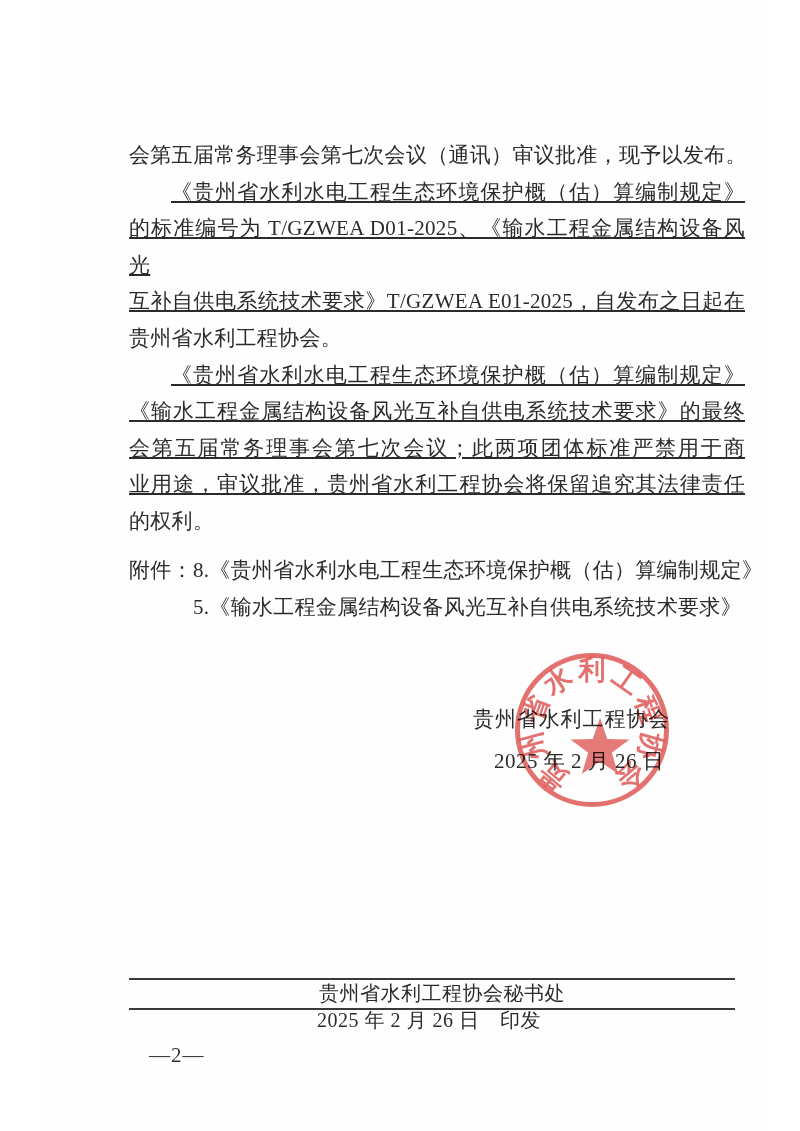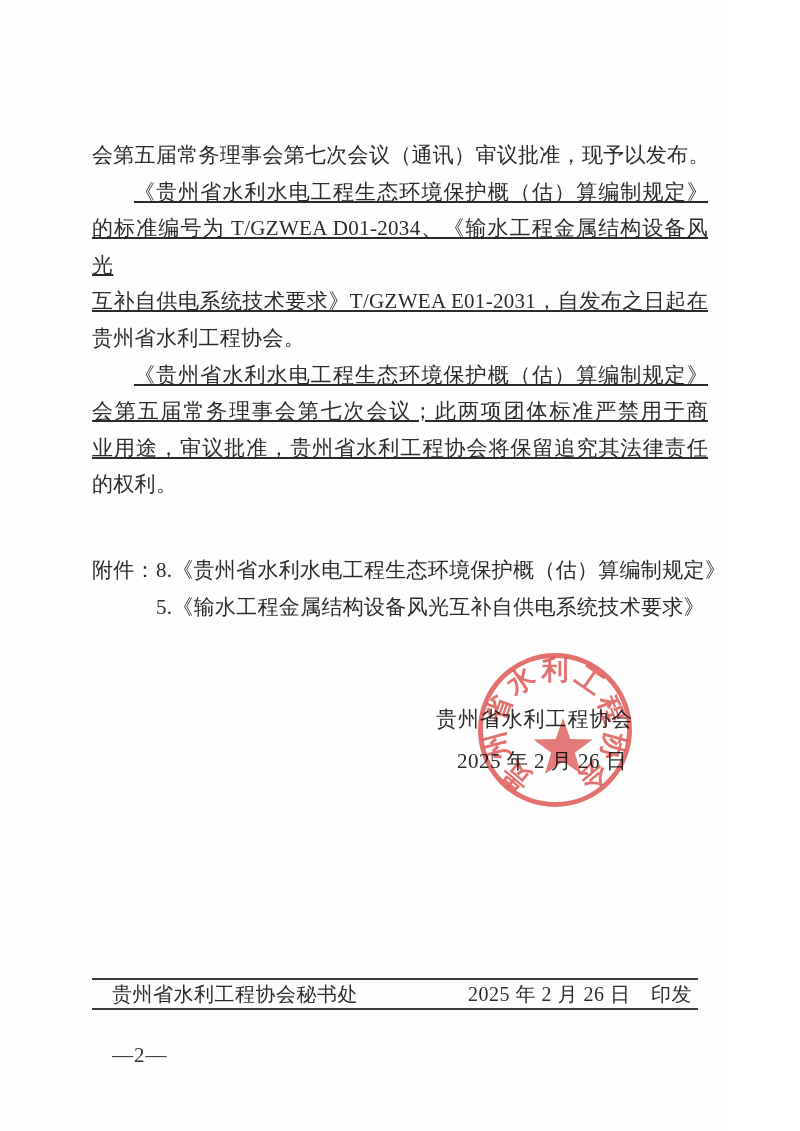--- a/index.html
+++ b/index.html
@@ -8,20 +8,21 @@
     background: #ffffff;
   }
   .page {
     position: relative;
     width: 728px;
     height: 1131px;
     background: #fefefe;
     overflow: hidden;
     font-family: "Liberation Serif", "DejaVu Serif", serif;
     color: #2b2b2b;
+    margin-left: 37px;
   }
   
   .body-text {
     position: absolute;
     left: 92px;
     top: 137px;
     width: 616px;
     font-size: 21px;
     line-height: 36.6px;
     letter-spacing: 0.3px;
@@ -101,20 +102,21 @@
     width: 606px;
     height: 28px;
     border-top: 2.5px solid #3a3a3a;
     border-bottom: 2.5px solid #3a3a3a;
     display: flex;
     align-items: center;
     justify-content: space-between;
     box-sizing: content-box;
     font-size: 20px;
     letter-spacing: 0.5px;
+    flex-direction: column;
   }
   .footer-bar .left { padding-left: 20px; white-space: nowrap; }
   .footer-bar .right { padding-right: 6px; white-space: nowrap; }
   .page-number {
     position: absolute;
     left: 112px;
     top: 1043px;
     font-size: 21px;
     letter-spacing: 1px;
     color: #333333;
@@ -122,24 +124,25 @@
   }
 </style>
 </head>
 <body>
 
 <div class="page">
 
   <div class="body-text">
     <div class="line">会第五届常务理事会第七次会议（通讯）审议批准，现予以发布。</div>
     <div class="line indent fill">《贵州省水利水电工程生态环境保护概（估）算编制规定》</div>
-    <div class="line fill">的标准编号为 T/GZWEA D01-2034、《输水工程金属结构设备风光</div>
-    <div class="line fill">互补自供电系统技术要求》T/GZWEA E01-2031，自发布之日起在</div>
+    <div class="line fill">的标准编号为 T/GZWEA D01-2025、《输水工程金属结构设备风光</div>
+    <div class="line fill">互补自供电系统技术要求》T/GZWEA E01-2025，自发布之日起在</div>
     <div class="line">贵州省水利工程协会。</div>
     <div class="line indent fill">《贵州省水利水电工程生态环境保护概（估）算编制规定》</div>
+    <div class="line fill">《输水工程金属结构设备风光互补自供电系统技术要求》的最终</div>
     <div class="line fill">会第五届常务理事会第七次会议；此两项团体标准严禁用于商</div>
     <div class="line fill">业用途，审议批准，贵州省水利工程协会将保留追究其法律责任</div>
     <div class="line">的权利。</div>
   </div>
 
   <div class="attachments">
     <div class="line">附件：8.《贵州省水利水电工程生态环境保护概（估）算编制规定》</div>
     <div class="line hang">5.《输水工程金属结构设备风光互补自供电系统技术要求》</div>
   </div>
 

